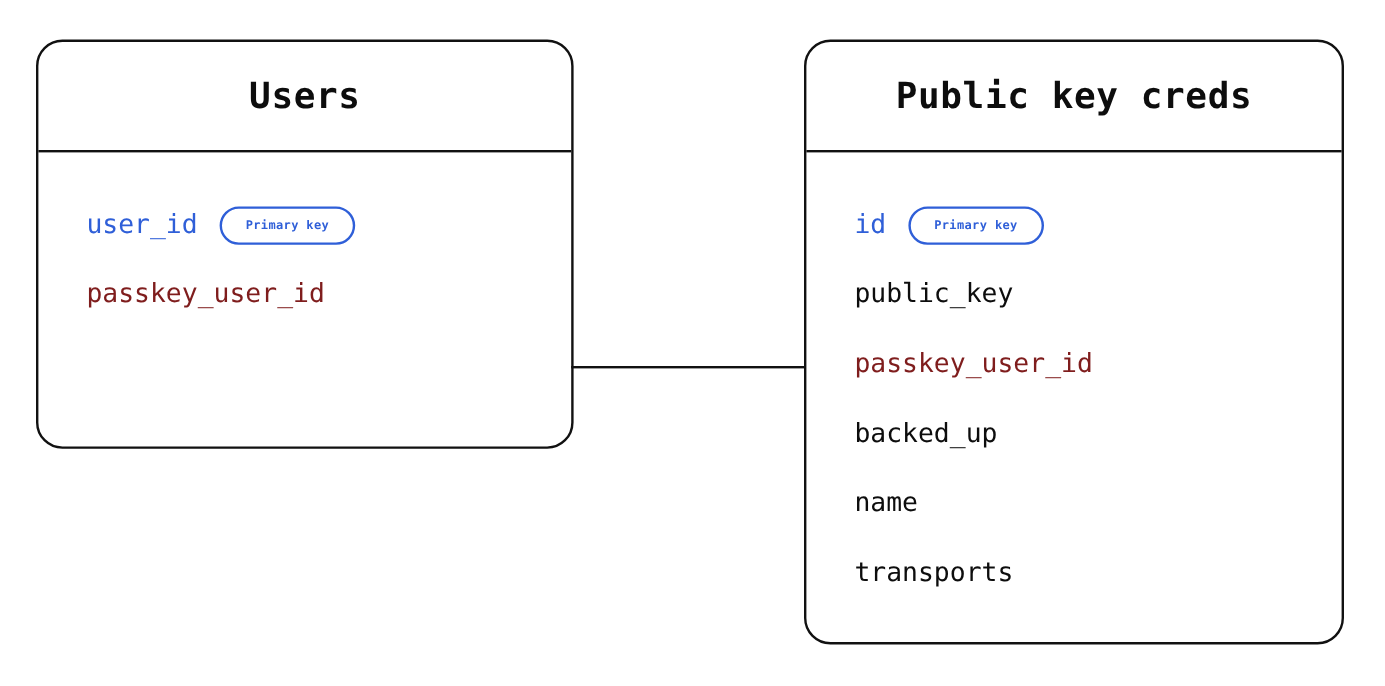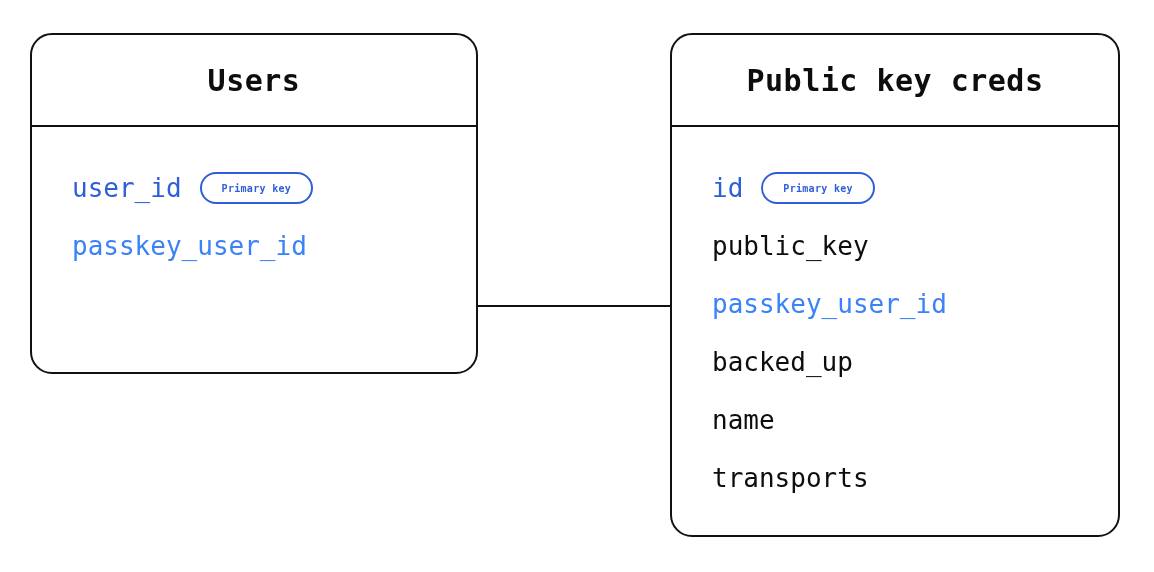--- a/index.html
+++ b/index.html
@@ -70,29 +70,29 @@
   }
 
   .field-row {
     display: flex;
     align-items: center;
     height: 58px;
   }
 
   .field-name {
     font-family: "DejaVu Sans Mono", "Liberation Mono", monospace;
-    font-size: 26px;
+    font-size: 22px;
     font-weight: normal;
     color: #0d0d0d;
     white-space: nowrap;
     line-height: 1;
   }
 
   .field-name.pk   { color: #2f5fd8; }
-  .field-name.fk   { color: #3b82f6; }
+  .field-name.fk   { color: #7f1d1d; }
 
   
   .pk-badge {
     margin-left: 18px;
     box-sizing: border-box;
     display: inline-flex;
     align-items: center;
     justify-content: center;
     height: 32px;
     padding: 0 20px;

